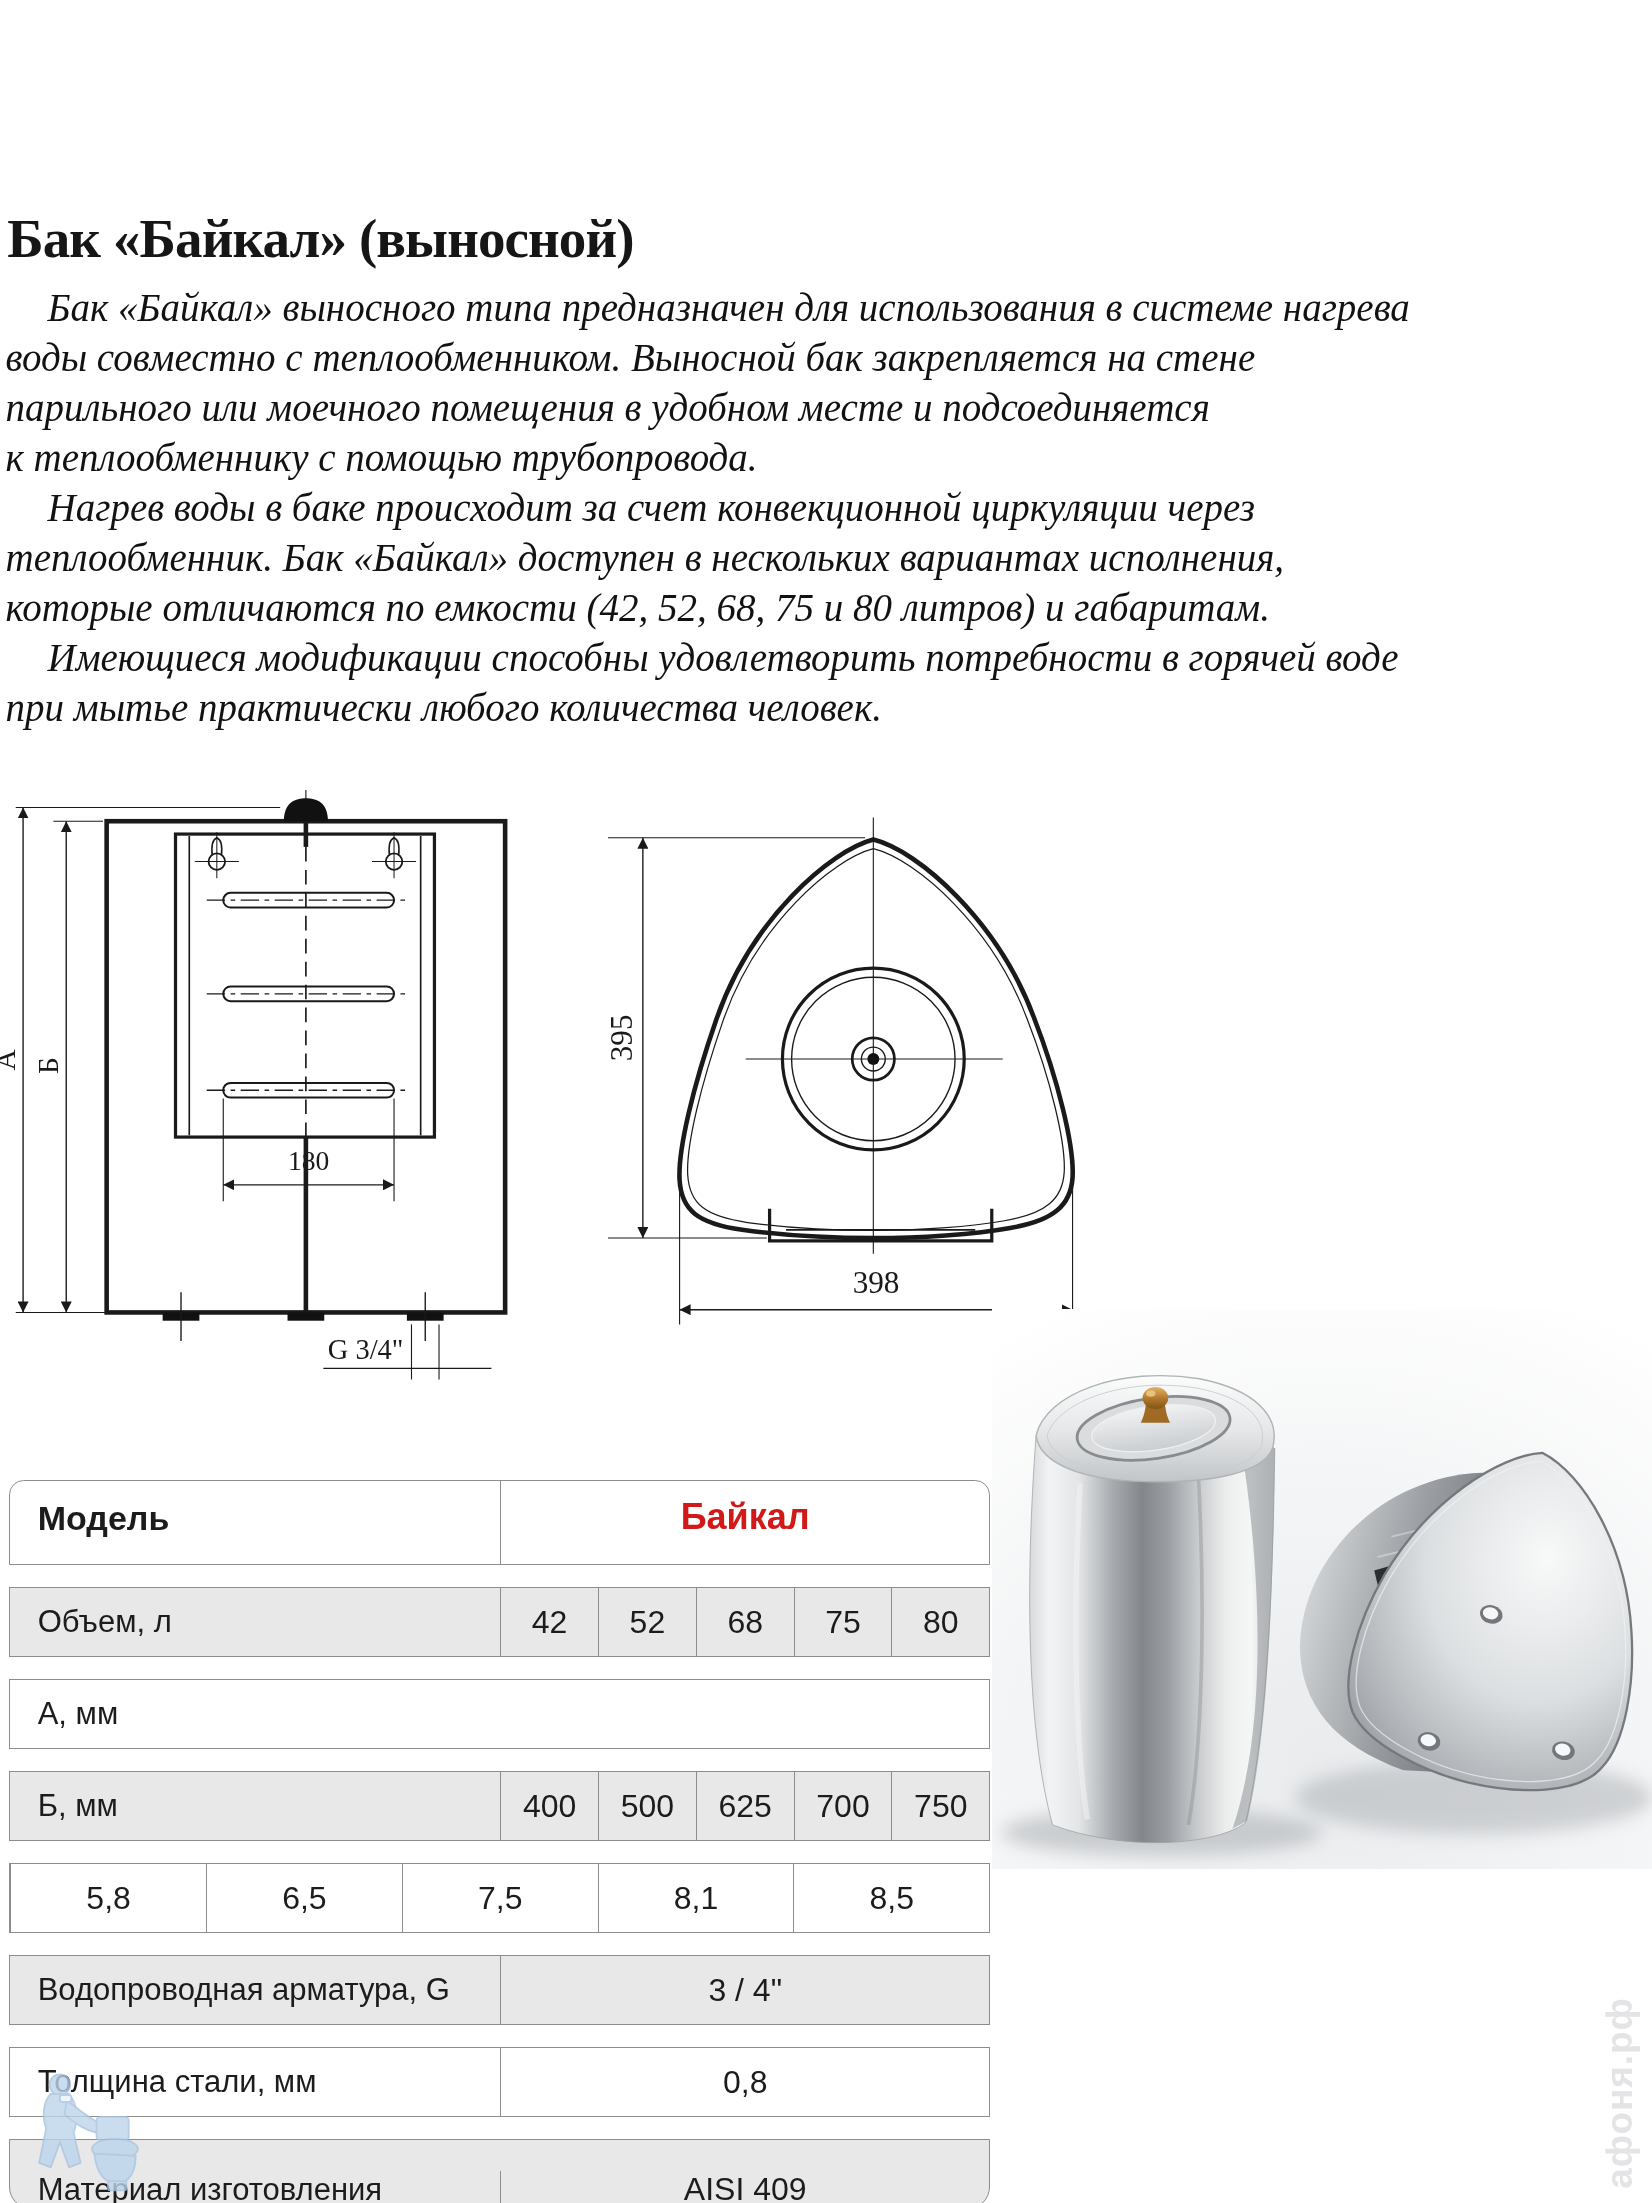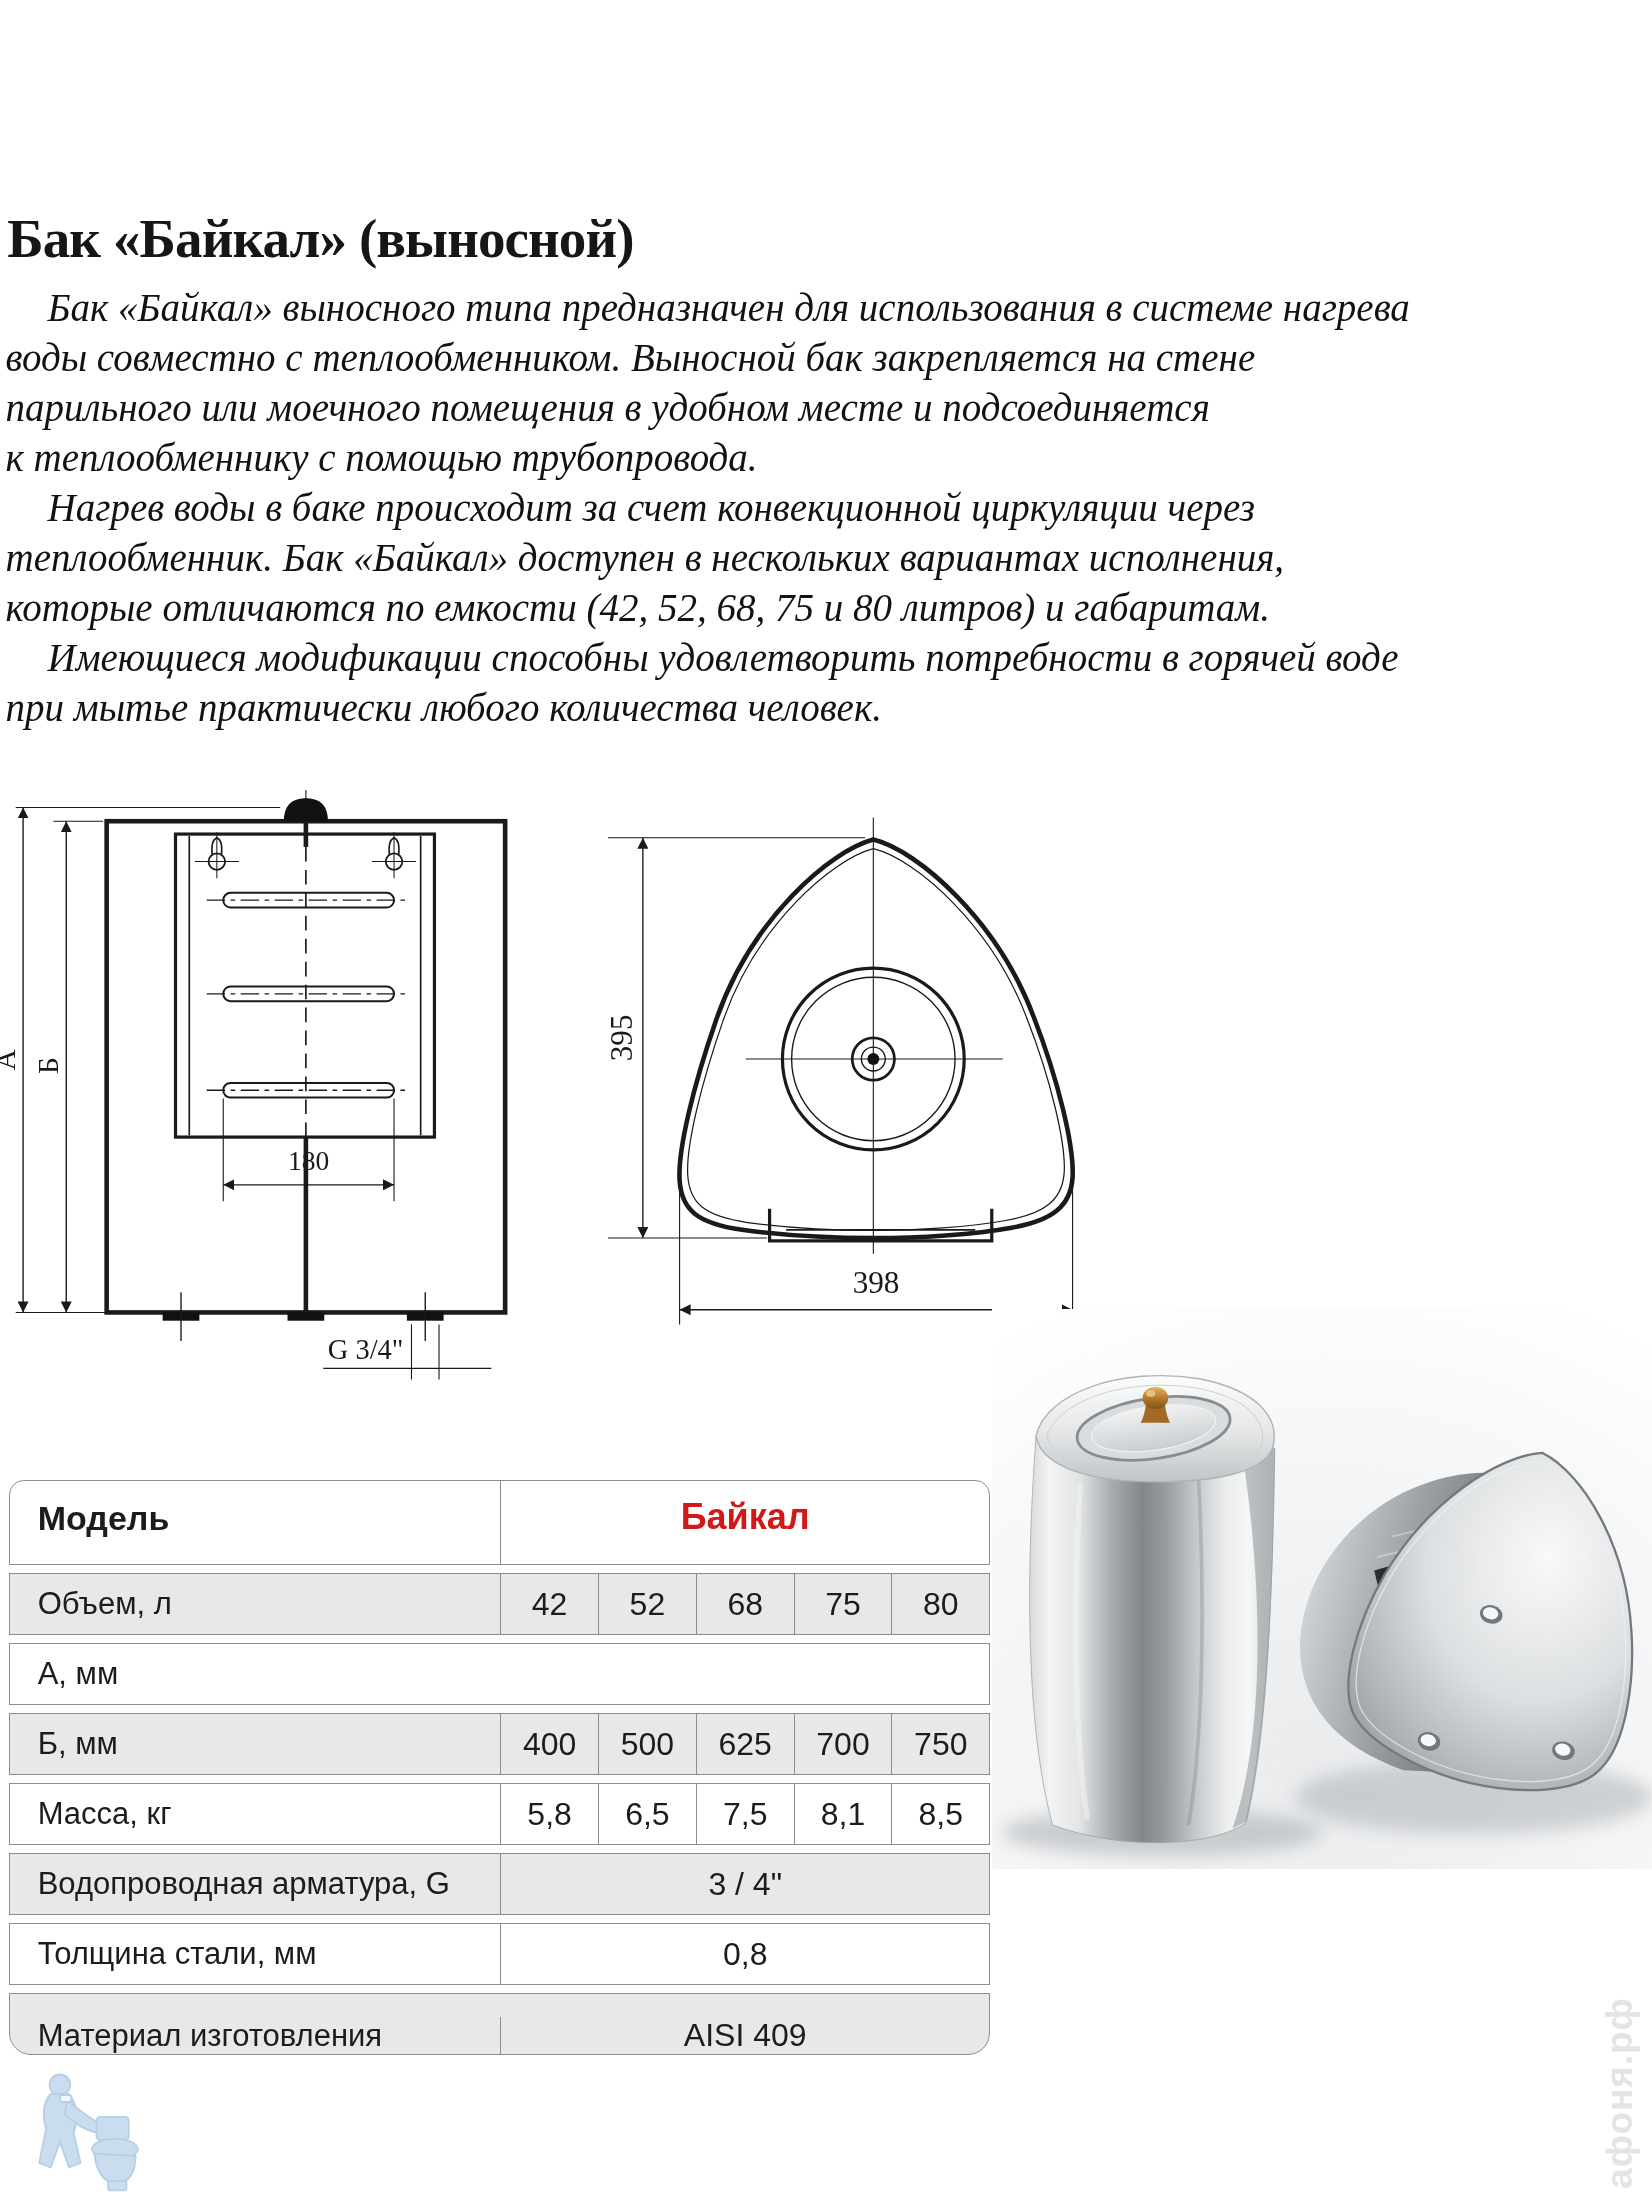--- a/index.html
+++ b/index.html
@@ -12,21 +12,21 @@
   .paragraphs{position:absolute;left:5.5px;top:283px;width:1488px;}
   .para{margin:0;font-style:italic;font-size:39px;line-height:50px;
         text-indent:42px;white-space:pre-line;color:#121212;}
 
   .drawings{position:absolute;left:0;top:790px;}
   .photo{position:absolute;left:992px;top:1309px;}
 
   .spec-table{position:absolute;left:9.2px;top:1480px;width:981px;
               font-family:"Liberation Sans",sans-serif;color:#1c1c1c;}
   .t-row{display:flex;box-sizing:border-box;border:1.8px solid #8d8d8d;background:#fff;
-         height:62px;margin-top:8px;}
+         height:70px;margin-top:22px;}
   .t-row.t-header{height:85px;margin-top:0;border-radius:14.7px 14.7px 0 0;}
   .t-row.last{border-radius:0 0 22px 22px;align-items:flex-end;}
   .t-row.gray{background:#e8e8e8;}
   .t-label{width:490px;box-sizing:border-box;display:flex;align-items:center;
            padding-left:27.5px;font-size:31px;}
   .t-values{flex:1;display:flex;border-left:1.8px solid #8d8d8d;}
   .t-cell{flex:1;display:flex;align-items:center;justify-content:center;
           font-size:32px;border-left:1.8px solid #8d8d8d;}
   .t-cell.first{border-left:none;}
   .t-span{flex:1;display:flex;align-items:center;justify-content:center;font-size:32px;}
@@ -304,21 +304,20 @@
       <div class="t-values">
         <div class="t-cell first">400</div>
         <div class="t-cell">500</div>
         <div class="t-cell">625</div>
         <div class="t-cell">700</div>
         <div class="t-cell">750</div>
       </div>
     </div>
 
     <div class="t-row">
-      <div class="t-label">Масса, кг</div>
       <div class="t-values">
         <div class="t-cell first">5,8</div>
         <div class="t-cell">6,5</div>
         <div class="t-cell">7,5</div>
         <div class="t-cell">8,1</div>
         <div class="t-cell">8,5</div>
       </div>
     </div>
 
     <div class="t-row gray">

